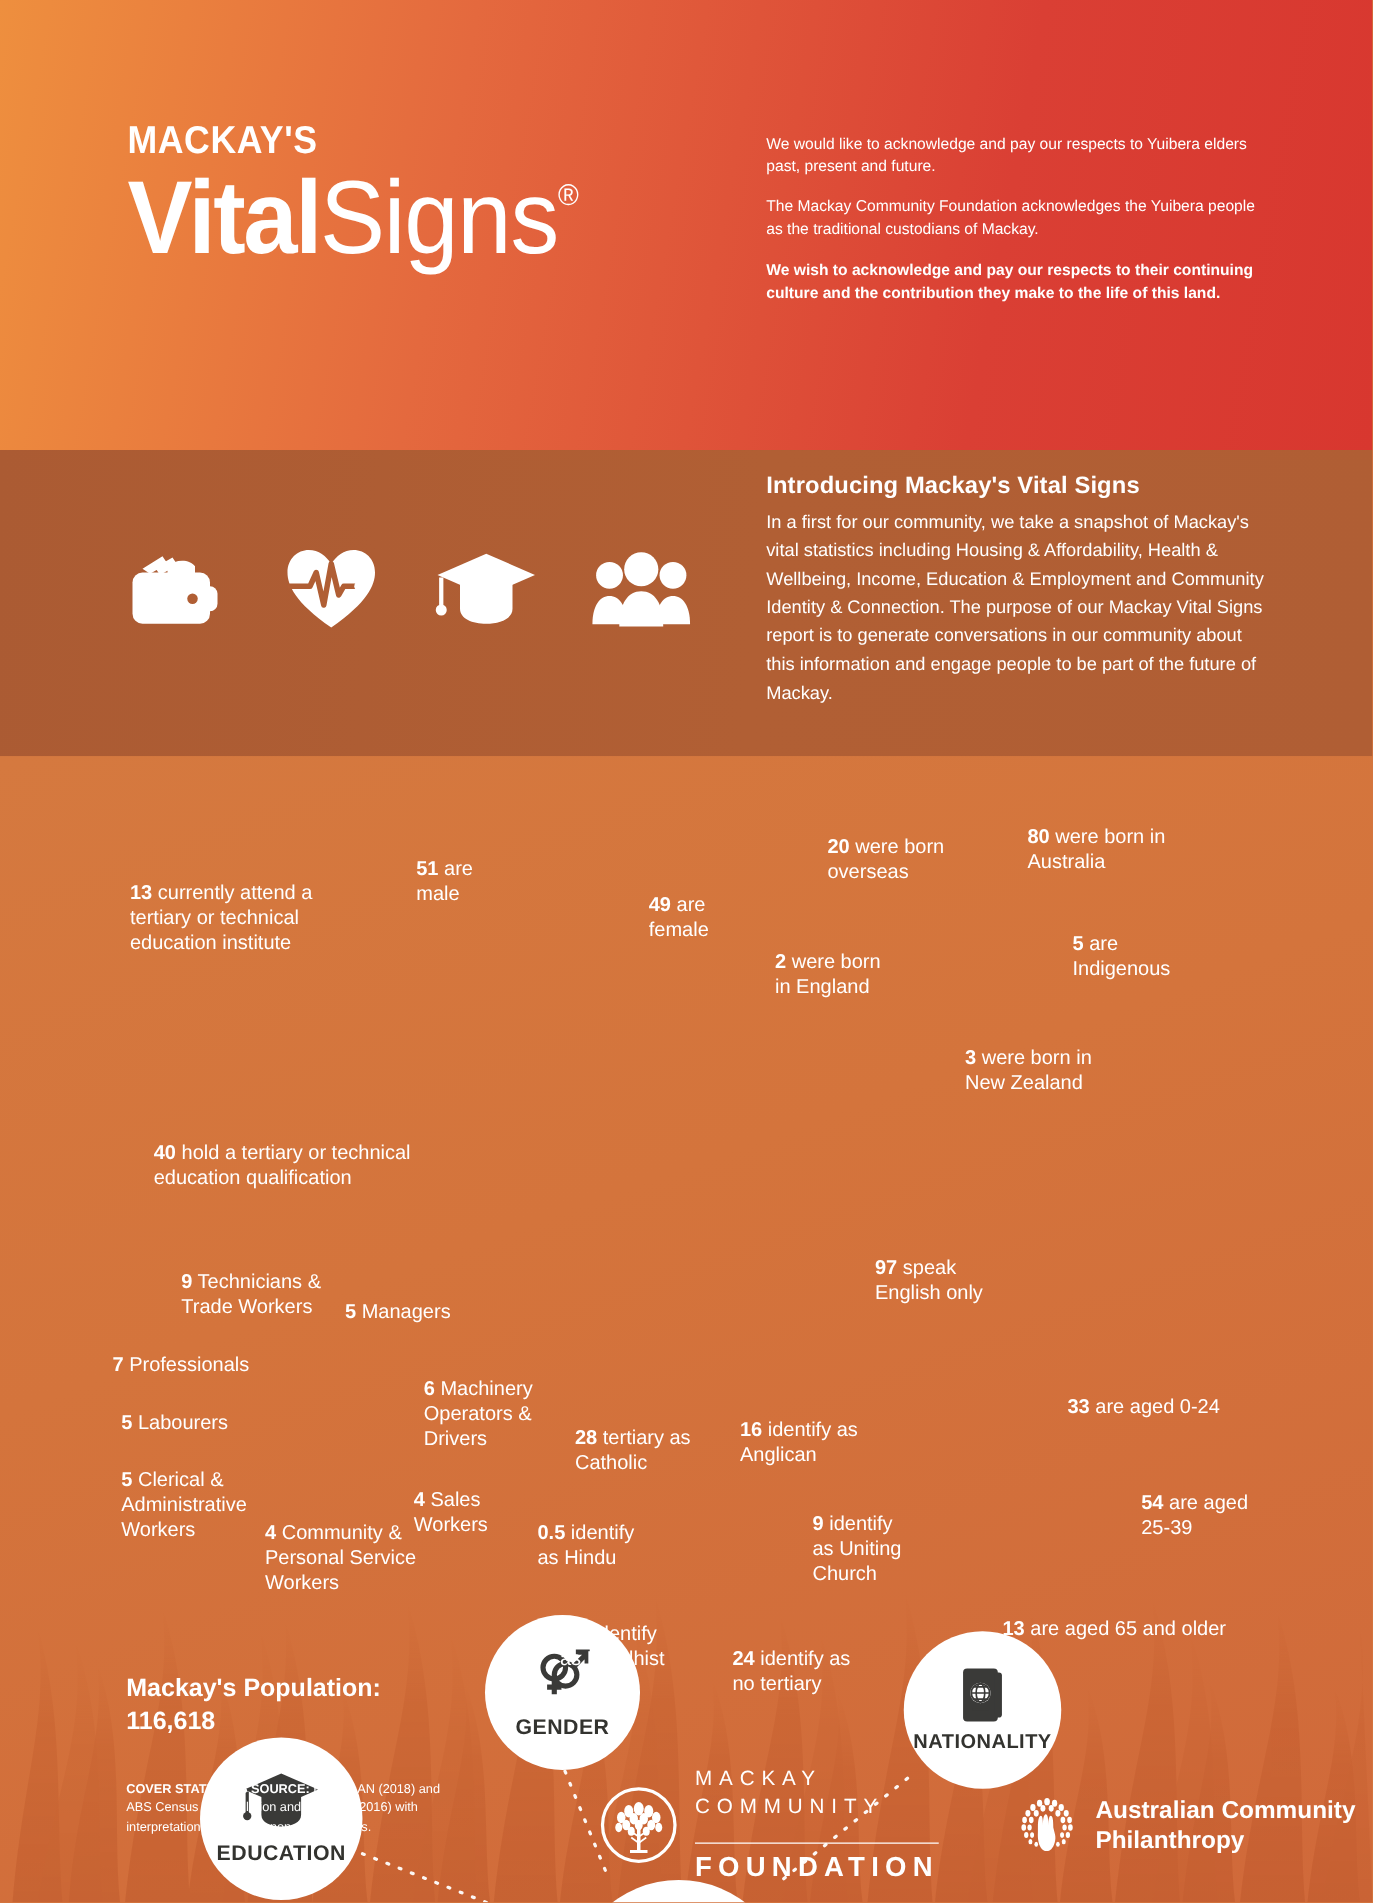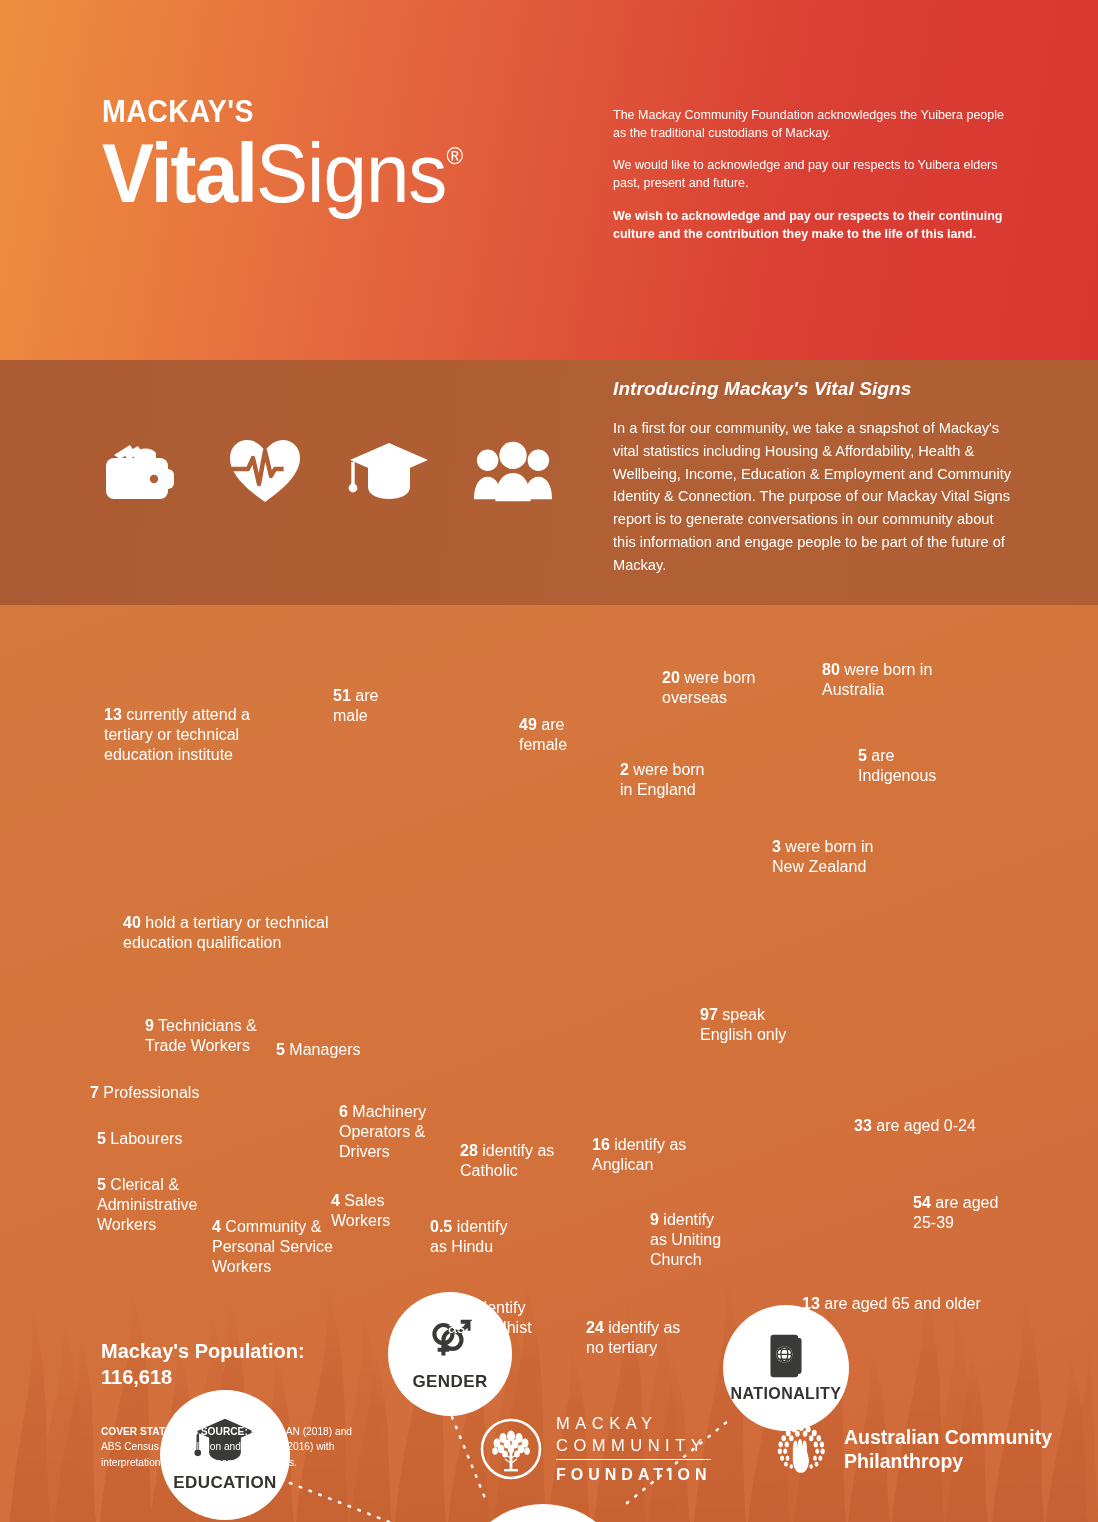--- a/index.html
+++ b/index.html
@@ -40,21 +40,21 @@
     background: linear-gradient(95deg, #ab5b33 0%, #b15f34 55%, #b05e34 100%);
   }
   #band-icons {
     position: absolute; left: 100px; top: 72px;
     display: flex; align-items: center; gap: 42px;
   }
   #band-icons .bi { width: 82px; height: 78px; display: flex; align-items: center; justify-content: center; }
   #band-icons svg { fill: #fff; }
 
   #intro { position: absolute; left: 613px; top: 18px; width: 400px; color: #fff; }
-  #intro h2 { font-size: 19px; font-weight: bold; margin-bottom: 17px; letter-spacing: .1px; font-style: italic; }
+  #intro h2 { font-size: 19px; font-weight: bold; margin-bottom: 7px; letter-spacing: .1px; }
   #intro p { font-size: 14.6px; line-height: 1.56; }
 
   
   #main {
     position: absolute; left: 0; top: 605px; width: 1098px; height: 917px;
     background: linear-gradient(160deg, #d5793f 0%, #d4743c 40%, #d0693a 100%);
     overflow: hidden;
   }
   #grass { position: absolute; left: 0; bottom: 0; width: 1098px; height: 330px; opacity: .30; }
 
@@ -90,36 +90,36 @@
   #pop .pnum { font-size: 20px; font-weight: bold; line-height: 1.3; }
 
   #src { position: absolute; left: 101px; top: 1424px; width: 255px; color: #fff; font-size: 10.2px; line-height: 1.5; }
   #src b { font-weight: bold; }
 
   #logos { position: absolute; left: 480px; top: 1412px; display: flex; align-items: center; gap: 62px; }
   .logo { display: flex; align-items: center; gap: 14px; color: #fff; }
   .logo svg { display: block; }
   #mcf-txt { line-height: 1.34; }
   #mcf-txt .l1, #mcf-txt .l2 { font-size: 16.5px; letter-spacing: 5.5px; }
-  #mcf-txt .l3 { font-size: 16px; letter-spacing: 5px; font-weight: bold; padding-top: 4px; border-top: 1.5px solid #fff; margin-top: 3px; }
+  #mcf-txt .l3 { font-size: 22px; letter-spacing: 5px; font-weight: bold; padding-top: 4px; border-top: 1.5px solid #fff; margin-top: 18px; }
   #acp-txt { font-size: 19.5px; font-weight: bold; line-height: 1.24; }
 </style>
 </head>
 <body>
 
 <div id="header">
   <div id="brand">
     <div id="brand-top">MACKAY'S</div>
     <div id="brand-main">
       <span id="brand-vital">Vital</span><span id="brand-signs">Signs</span><span id="brand-reg">®</span>
     </div>
   </div>
   <div id="ack">
+    <p>We would like to acknowledge and pay our respects to Yuibera elders past, present and future.</p>
     <p>The Mackay Community Foundation acknowledges the Yuibera people as the traditional custodians of Mackay.</p>
-    <p>We would like to acknowledge and pay our respects to Yuibera elders past, present and future.</p>
     <p class="bold">We wish to acknowledge and pay our respects to their continuing culture and the contribution they make to the life of this land.</p>
   </div>
 </div>
 
 <div id="band">
   <div id="band-icons">
     <div class="bi">
       <svg width="74" height="60" viewBox="0 0 74 60">
         <path d="M10 14 L26 4 L30 10 L16 18 Z M20 13 L34 5 L38 11 L24 19 Z
                  M30 12 C36 6 48 6 52 12 L52 18 L30 18 Z"></path>
@@ -317,21 +317,21 @@
     <b>6</b><span> Machinery Operators &amp; Drivers</span>
   </div>
   <div class="callout" style="left:331px;top:586px;width:75px;">
     <b>4</b><span> Sales Workers</span>
   </div>
   <div class="callout" style="left:212px;top:612px;width:125px;">
     <b>4</b><span> Community &amp; Personal Service Workers</span>
   </div>
 
   <div class="callout" style="left:460px;top:536px;width:100px;">
-    <b>28</b><span> identify as Catholic</span>
+    <b>28</b><span> tertiary as Catholic</span>
   </div>
   <div class="callout" style="left:592px;top:530px;width:95px;">
     <b>16</b><span> identify as Anglican</span>
   </div>
   <div class="callout" style="left:430px;top:612px;width:88px;">
     <b>0.5</b><span> identify as Hindu</span>
   </div>
   <div class="callout" style="left:650px;top:605px;width:85px;">
     <b>9</b><span> identify as Uniting Church</span>
   </div>

